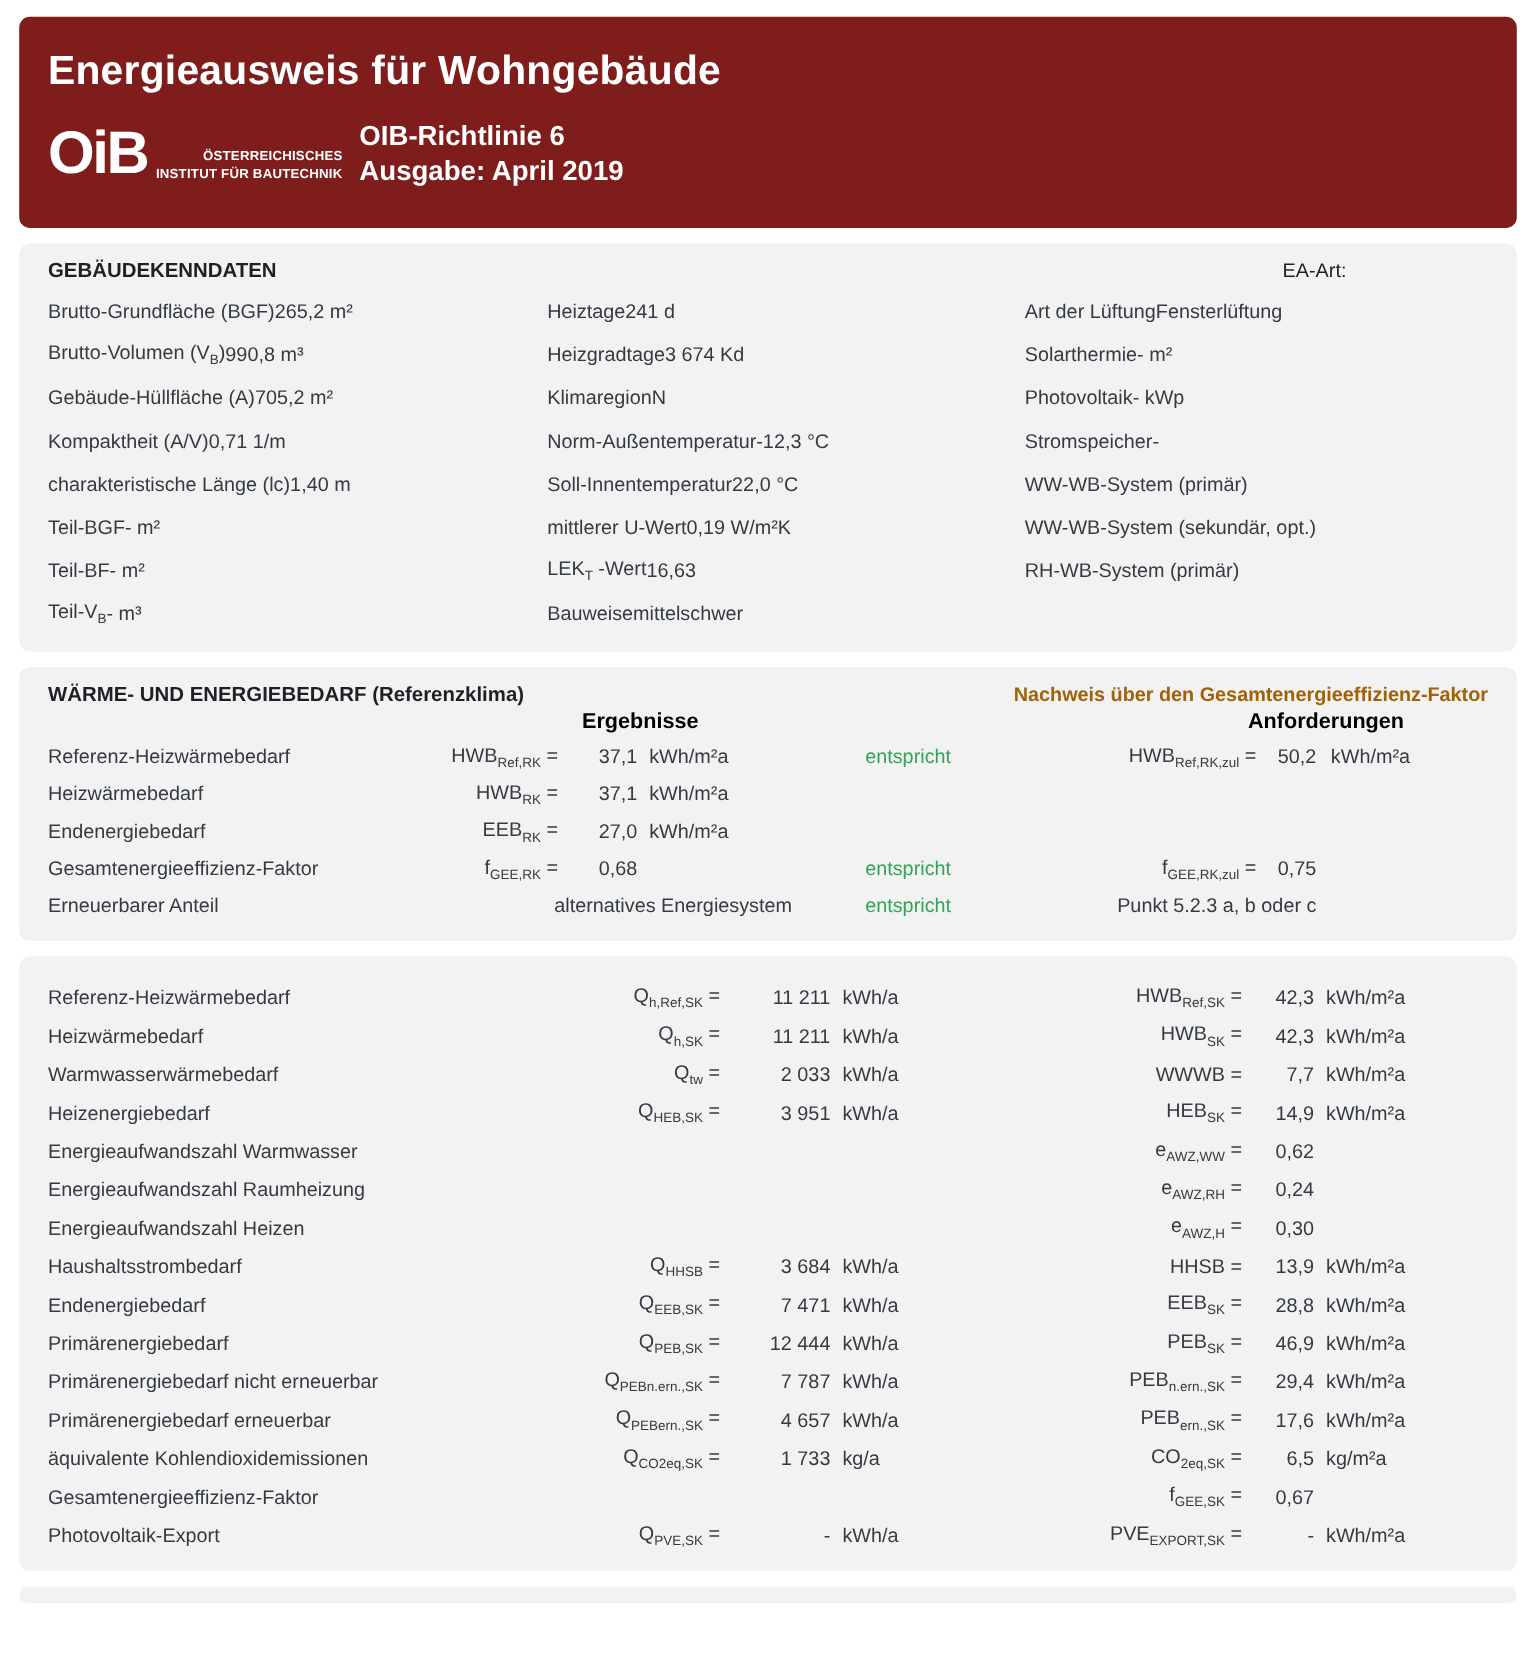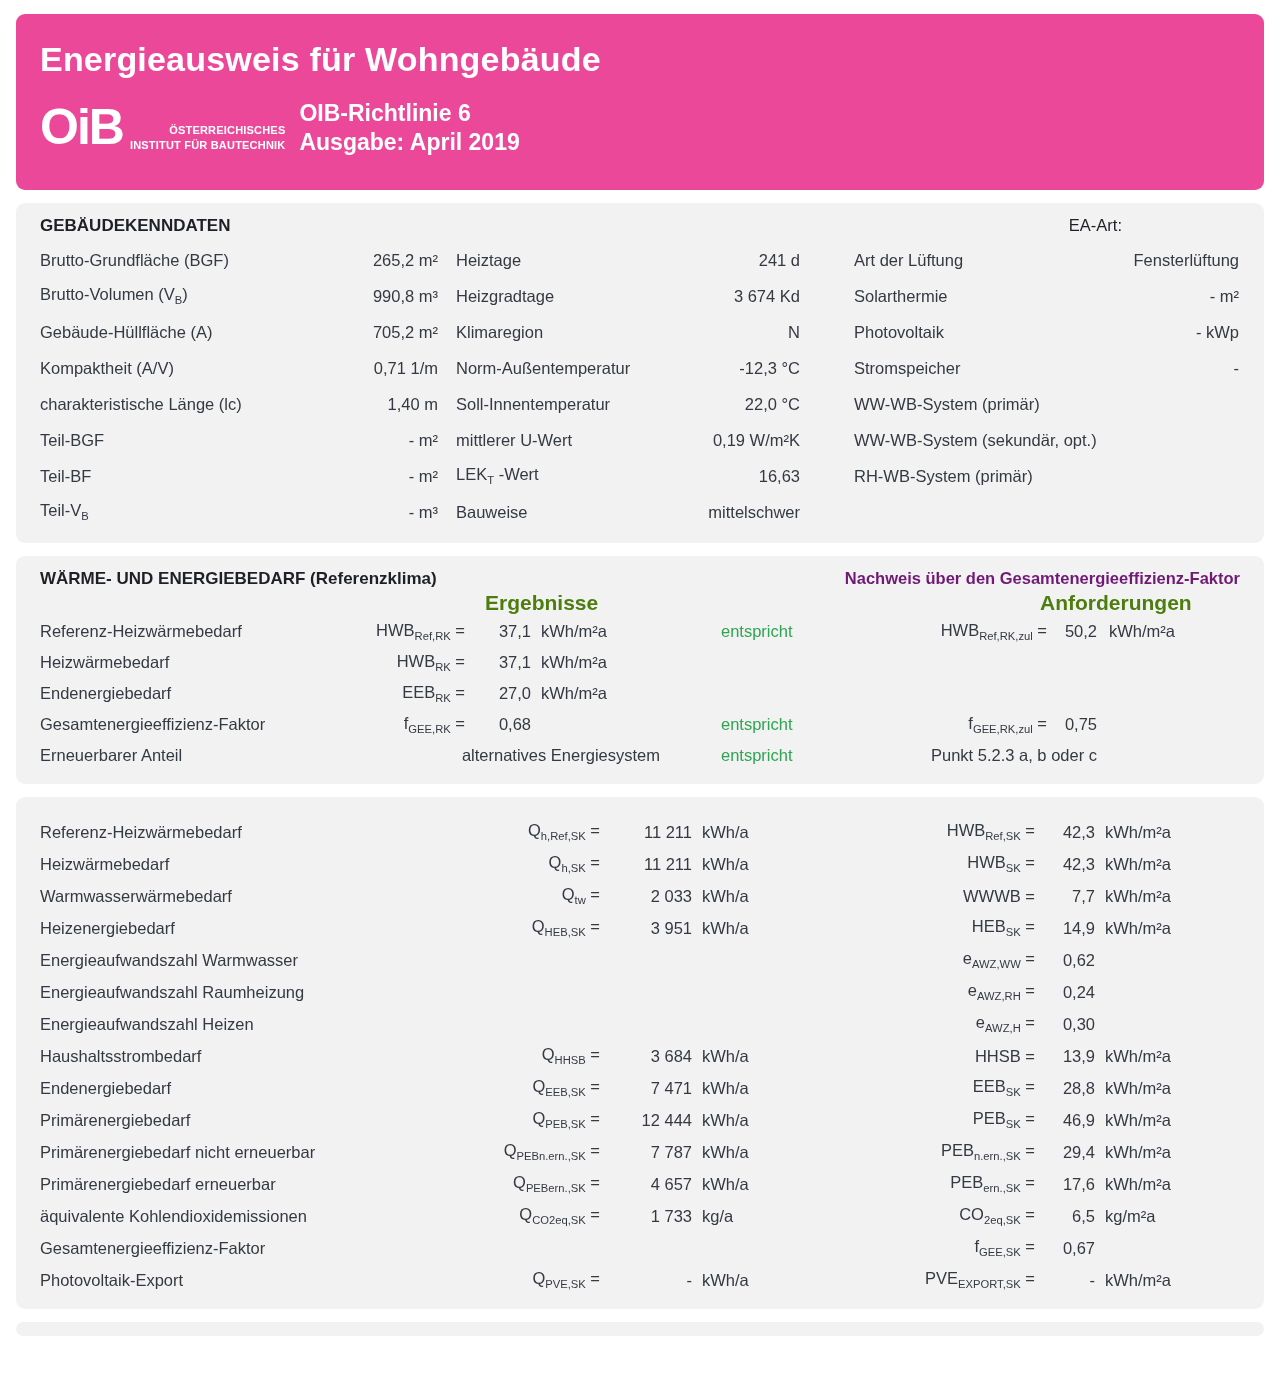--- a/index.html
+++ b/index.html
@@ -5,21 +5,21 @@
   html,body{margin:0;padding:0;}
   body{
     width:1280px;height:1396px;overflow:hidden;background:#ffffff;
     font-family:"Liberation Sans","DejaVu Sans",sans-serif;
     color:#343a42;-webkit-font-smoothing:antialiased;
   }
   .page{box-sizing:border-box;padding:14px 16px 0;}
   
   .banner{
     box-sizing:border-box;height:176px;border-radius:9px;
-    background:#ec4899;color:#fff;padding:24px 24px 0;
+    background:#7f1d1d;color:#fff;padding:24px 24px 0;
   }
   .banner h1{margin:2px 0 0;font-size:34px;font-weight:bold;letter-spacing:.2px;}
   .brand{display:flex;align-items:center;margin-top:20px;}
   .oib-mark{font-size:50px;font-weight:bold;line-height:.9;letter-spacing:-2px;}
   .oib-inst{font-size:11px;font-weight:bold;line-height:1.35;text-align:right;margin-left:7px;align-self:flex-end;padding-bottom:4px;letter-spacing:.2px;}
   .richtlinie{margin-left:14px;font-size:23px;font-weight:bold;line-height:1.25;}
   
   .card{
     box-sizing:border-box;background:#f2f2f2;border-radius:9px;
     margin-top:13px;padding:13px 24px 13px;
@@ -27,25 +27,25 @@
   .sec-head{display:flex;align-items:baseline;}
   .sec-title{font-weight:bold;font-size:17px;color:#1d2averiff126;color:#1d2126;}
   .ea-art{font-weight:normal;font-size:16.5px;color:#1d2126;margin-left:auto;margin-right:118px;}
   sub{font-size:68%;}
   
   .bgrid{display:flex;margin-top:6px;font-size:16.5px;}
   .bcol{display:block;}
   .bcol-1{width:398px;}
   .bcol-2{width:344px;margin-left:18px;}
   .bcol-3{width:385px;margin-left:54px;}
-  .brow{display:flex;justify-content:space-between;align-items:center;height:36px;white-space:nowrap;}
+  .brow{display:flex;align-items:center;height:36px;white-space:nowrap;}
   .bv{text-align:right;}
   
-  .proof-title{font-weight:bold;font-size:16.5px;color:#701a75;margin-left:auto;}
-  .subhead{position:relative;height:27px;font-weight:bold;font-size:21px;color:#4d7c0f;text-align:right;}
+  .proof-title{font-weight:bold;font-size:16.5px;color:#a16207;margin-left:auto;}
+  .subhead{position:relative;height:27px;font-weight:bold;font-size:18px;color:#000000;text-align:right;}
   .ergebnisse{position:absolute;left:445px;top:2px;}
   .anforderungen{position:absolute;left:1000px;top:2px;}
   .rrow{display:flex;align-items:center;height:31px;font-size:16.5px;white-space:nowrap;}
   .r-label{width:280px;}
   .r-formula{width:145px;text-align:right;}
   .r-value{width:66px;text-align:right;}
   .r-unit{width:88px;text-align:left;padding-left:10px;box-sizing:border-box;}
   .r-status{width:110px;margin-left:102px;color:#2fa553;}
   .r-reqformula{width:216px;text-align:right;}
   .r-reqvalue{width:50px;text-align:right;}

